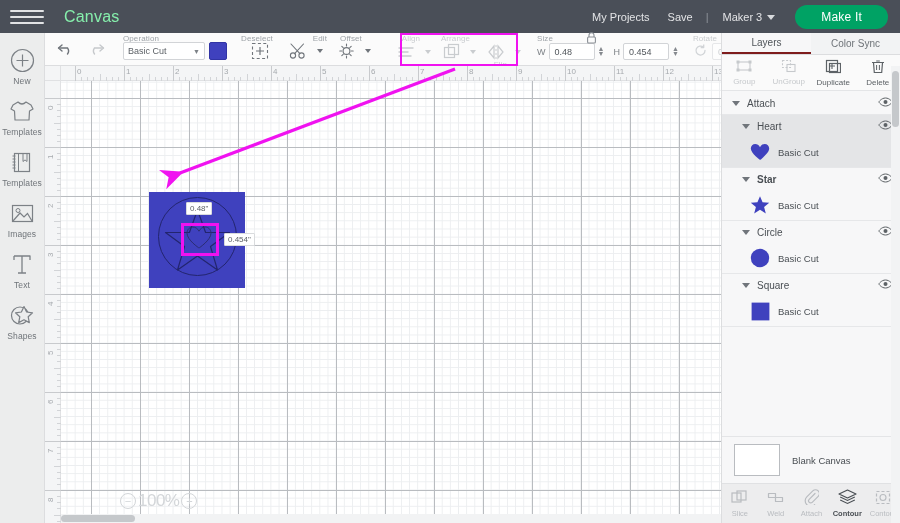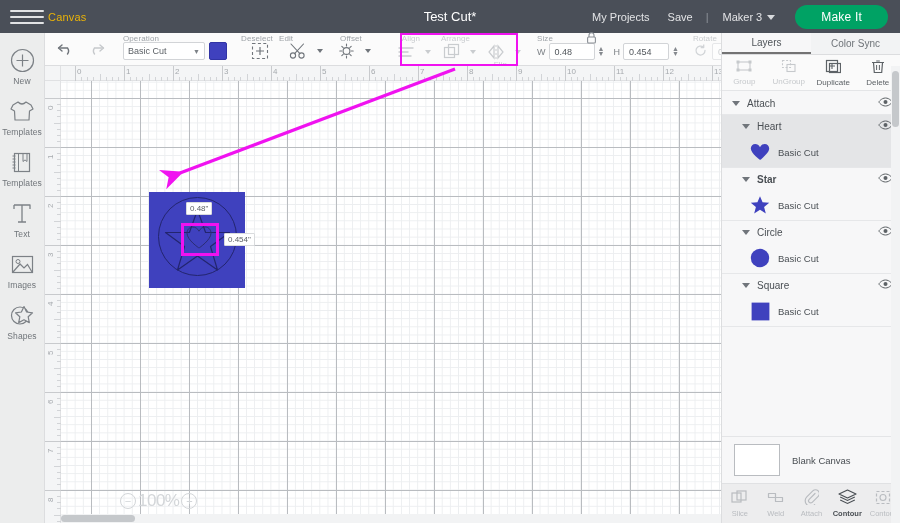--- a/index.html
+++ b/index.html
@@ -15,21 +15,21 @@
   #app{ position:relative; width:900px; height:523px; }
 
   
   .topbar{
     position:absolute; left:0; top:0; width:900px; height:33px;
     background:#4a4f58; display:flex; align-items:center; color:#e8e9ea;
   }
   .hamburger{ width:34px; margin-left:10px; display:flex; flex-direction:column;
     justify-content:center; gap:4px; cursor:pointer; }
   .hamburger i{ display:block; height:2px; background:#e2e3e5; border-radius:1px; }
-  .tb-canvas{ margin-left:4px; font-size:11px; color:#eab308; letter-spacing:.2px; }
+  .tb-canvas{ margin-left:20px; font-size:16px; color:#86efac; letter-spacing:.2px; }
   .tb-title{ position:absolute; left:0; right:0; text-align:center; font-size:13px;
      color:#ffffff; pointer-events:none; }
   .tb-right{ margin-left:auto; display:flex; align-items:center; gap:0; padding-right:12px; }
   .tb-link{ font-size:11px; color:#e3e4e6; padding:0 9px; cursor:pointer; white-space:nowrap; }
   .tb-sep{ color:#8e939b; padding:0 4px; font-size:11px; }
   .tb-machine{ font-size:11px; color:#e3e4e6; padding:0 6px 0 10px; cursor:pointer; }
   .caret-dn{ display:inline-block; width:0;height:0; margin-left:5px;
      border-left:4px solid transparent;border-right:4px solid transparent;
      border-top:5px solid #d8dadd; vertical-align:middle;}
   .makeit{
@@ -153,21 +153,21 @@
      background:#f2f3f4; z-index:6;}
   .vscroll-thumb{ position:absolute; right:1px; top:71px; width:7px; height:56px;
      background:#c5c8cb; border-radius:4px; z-index:7; cursor:pointer;}
 
   
   .rpanel{ position:absolute; left:721px; top:33px; width:179px; height:490px;
      background:#f7f7f8; border-left:1px solid #dcdddf; }
   .rtabs{ display:flex; height:22px; background:#f2f3f4; border-bottom:1px solid #dcdddf;}
   .rtab{ flex:1; display:flex; align-items:center; justify-content:center; font-size:10px;
      color:#6f7479; cursor:pointer; }
-  .rtab.active{ background:#f7f7f8; border-bottom:2px solid #737373; color:#50555a; }
+  .rtab.active{ background:#f7f7f8; border-bottom:2px solid #7f1d1d; color:#50555a; }
   .ractions{ display:flex; height:36px; border-bottom:1px solid #e4e5e7; background:#fafafa;}
   .raction{ flex:1; display:flex; flex-direction:column; align-items:center;
      justify-content:center; cursor:pointer; gap:2px;}
   .raction .lbl{ font-size:8px; color:#5d6266; }
   .raction.dim .lbl{ color:#c6c9cc; }
   .layers{ position:absolute; left:0; top:59px; width:179px; height:345px;
      overflow:hidden; background:#f7f7f8; }
   .lgroup{ border-bottom:1px solid #e6e7e9; }
   .lgroup.sel{ background:#e4e5e7; }
   .lrow-head{ display:flex; align-items:center; height:22px; padding:0 8px 0 10px; cursor:pointer;}
@@ -205,21 +205,20 @@
 
 <div id="app">
 
   <div class="topbar">
     <div class="hamburger">
       <i></i>
         <i></i>
         <i></i>
     </div>
     <div class="tb-canvas">Canvas</div>
-    <div class="tb-title">Test Cut*</div>
     <div class="tb-right">
       <div class="tb-link">My Projects</div>
       <div class="tb-link">Save</div>
       <div class="tb-sep">|</div>
       <div class="tb-machine">
         <span>Maker 3</span><span class="caret-dn"></span>
       </div>
       <button class="makeit">Make It</button>
     </div>
   </div>
@@ -252,37 +251,37 @@
             <path d="M7.5 2.5v18" stroke="#7c8186" stroke-width="1"></path>
             <path d="M12 2.5v8l2-1.6 2 1.6v-8" fill="none" stroke="#7c8186" stroke-width="1"></path>
             <path d="M1.5 5h3M1.5 8h3M1.5 11h3M1.5 14h3M1.5 17h3" stroke="#7c8186" stroke-width="1"></path>
           </svg>
       </div>
       <div class="rail-lbl">Templates</div>
     </div>
 
     <div class="rail-item">
       <div class="rail-ico">
-        <svg width="22" height="23" viewBox="0 0 22 23">
-            <path d="M3 3h16v4M11 3v17M7 20h8" fill="none" stroke="#7c8186" stroke-width="1.3" stroke-linejoin="round"></path>
-            <path d="M3 3v4" stroke="#7c8186" stroke-width="1.3"></path>
-          </svg>
-      </div>
-      <div class="rail-lbl">Text</div>
-    </div>
-
-    <div class="rail-item">
-      <div class="rail-ico">
         <svg width="25" height="21" viewBox="0 0 25 21">
             <rect x="2.5" y="2.5" width="20" height="16" fill="none" stroke="#7c8186" stroke-width="1.2"></rect>
             <circle cx="8" cy="7.5" r="2" fill="none" stroke="#7c8186" stroke-width="1"></circle>
             <path d="M3 18 L10 10 L14 14 L17.5 10.5 L22 18" fill="none" stroke="#7c8186" stroke-width="1.2"></path>
           </svg>
       </div>
       <div class="rail-lbl">Images</div>
+    </div>
+
+    <div class="rail-item">
+      <div class="rail-ico">
+        <svg width="22" height="23" viewBox="0 0 22 23">
+            <path d="M3 3h16v4M11 3v17M7 20h8" fill="none" stroke="#7c8186" stroke-width="1.3" stroke-linejoin="round"></path>
+            <path d="M3 3v4" stroke="#7c8186" stroke-width="1.3"></path>
+          </svg>
+      </div>
+      <div class="rail-lbl">Text</div>
     </div>
 
     <div class="rail-item">
       <div class="rail-ico">
         <svg width="25" height="23" viewBox="0 0 25 23">
             <circle cx="10" cy="11.5" r="8.5" fill="none" stroke="#7c8186" stroke-width="1.2"></circle>
             <path d="M14 2.5 L16.6 8 L22.5 8.8 L18.2 12.8 L19.3 18.6 L14 15.8 L8.7 18.6 L9.8 12.8 L5.5 8.8 L11.4 8Z" fill="#eceded" stroke="#7c8186" stroke-width="1.2" stroke-linejoin="round"></path>
           </svg>
       </div>
       <div class="rail-lbl">Shapes</div>
@@ -330,21 +329,21 @@
             <svg width="20" height="18" viewBox="0 0 20 18">
                 <rect x="2.5" y="1.5" width="15" height="15" fill="none" stroke="#70757b" stroke-width="1.1" stroke-dasharray="3 2.4"></rect>
                 <path d="M10 5v8M6 9h8" stroke="#70757b" stroke-width="1.2"></path>
               </svg>
           </span>
         </div>
       </div>
     </div>
 
     <div class="tool-grp">
-      <div class="tg-lbl" style="text-align:left;">Edit</div>
+      <div class="tg-lbl" style="text-align:right;">Edit</div>
       <div class="tg-body" style="padding-top:11px; padding-left:6px; padding-right:4px;">
         <div class="icon-btn">
           <span>
             <svg width="19" height="18" viewBox="0 0 19 18">
                 <circle cx="4" cy="13.5" r="2.6" fill="none" stroke="#70757b" stroke-width="1.1"></circle>
                 <circle cx="12.5" cy="13.5" r="2.6" fill="none" stroke="#70757b" stroke-width="1.1"></circle>
                 <path d="M5.6 11.6 L14.5 2M10.9 11.6 L2 2" stroke="#70757b" stroke-width="1.1" stroke-linecap="round"></path>
               </svg>
           </span>
         </div>

